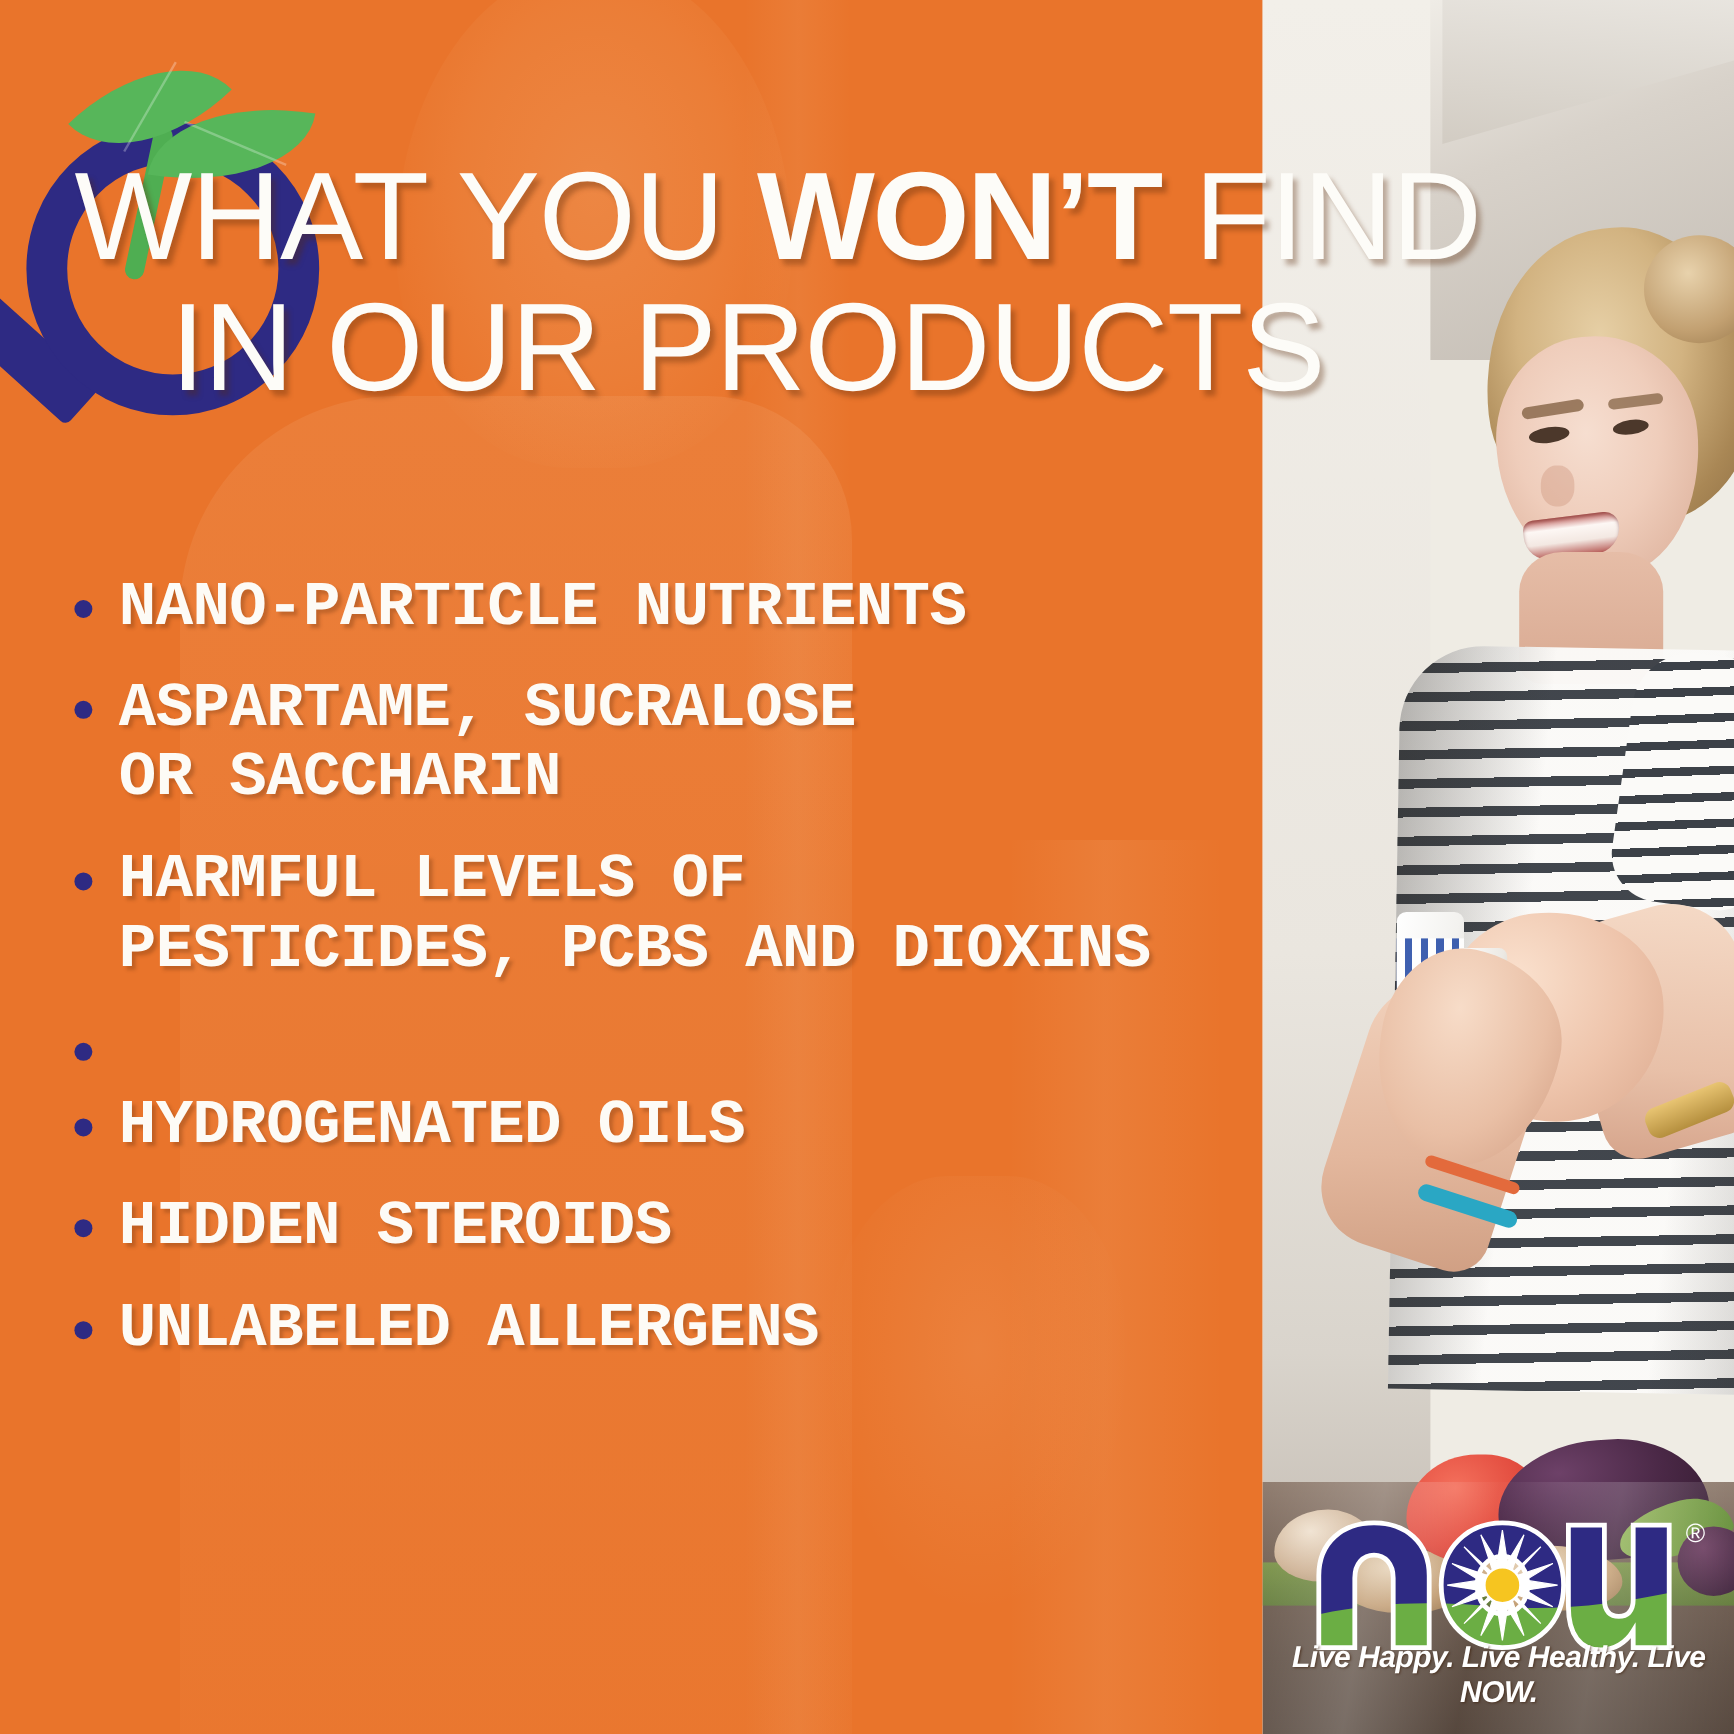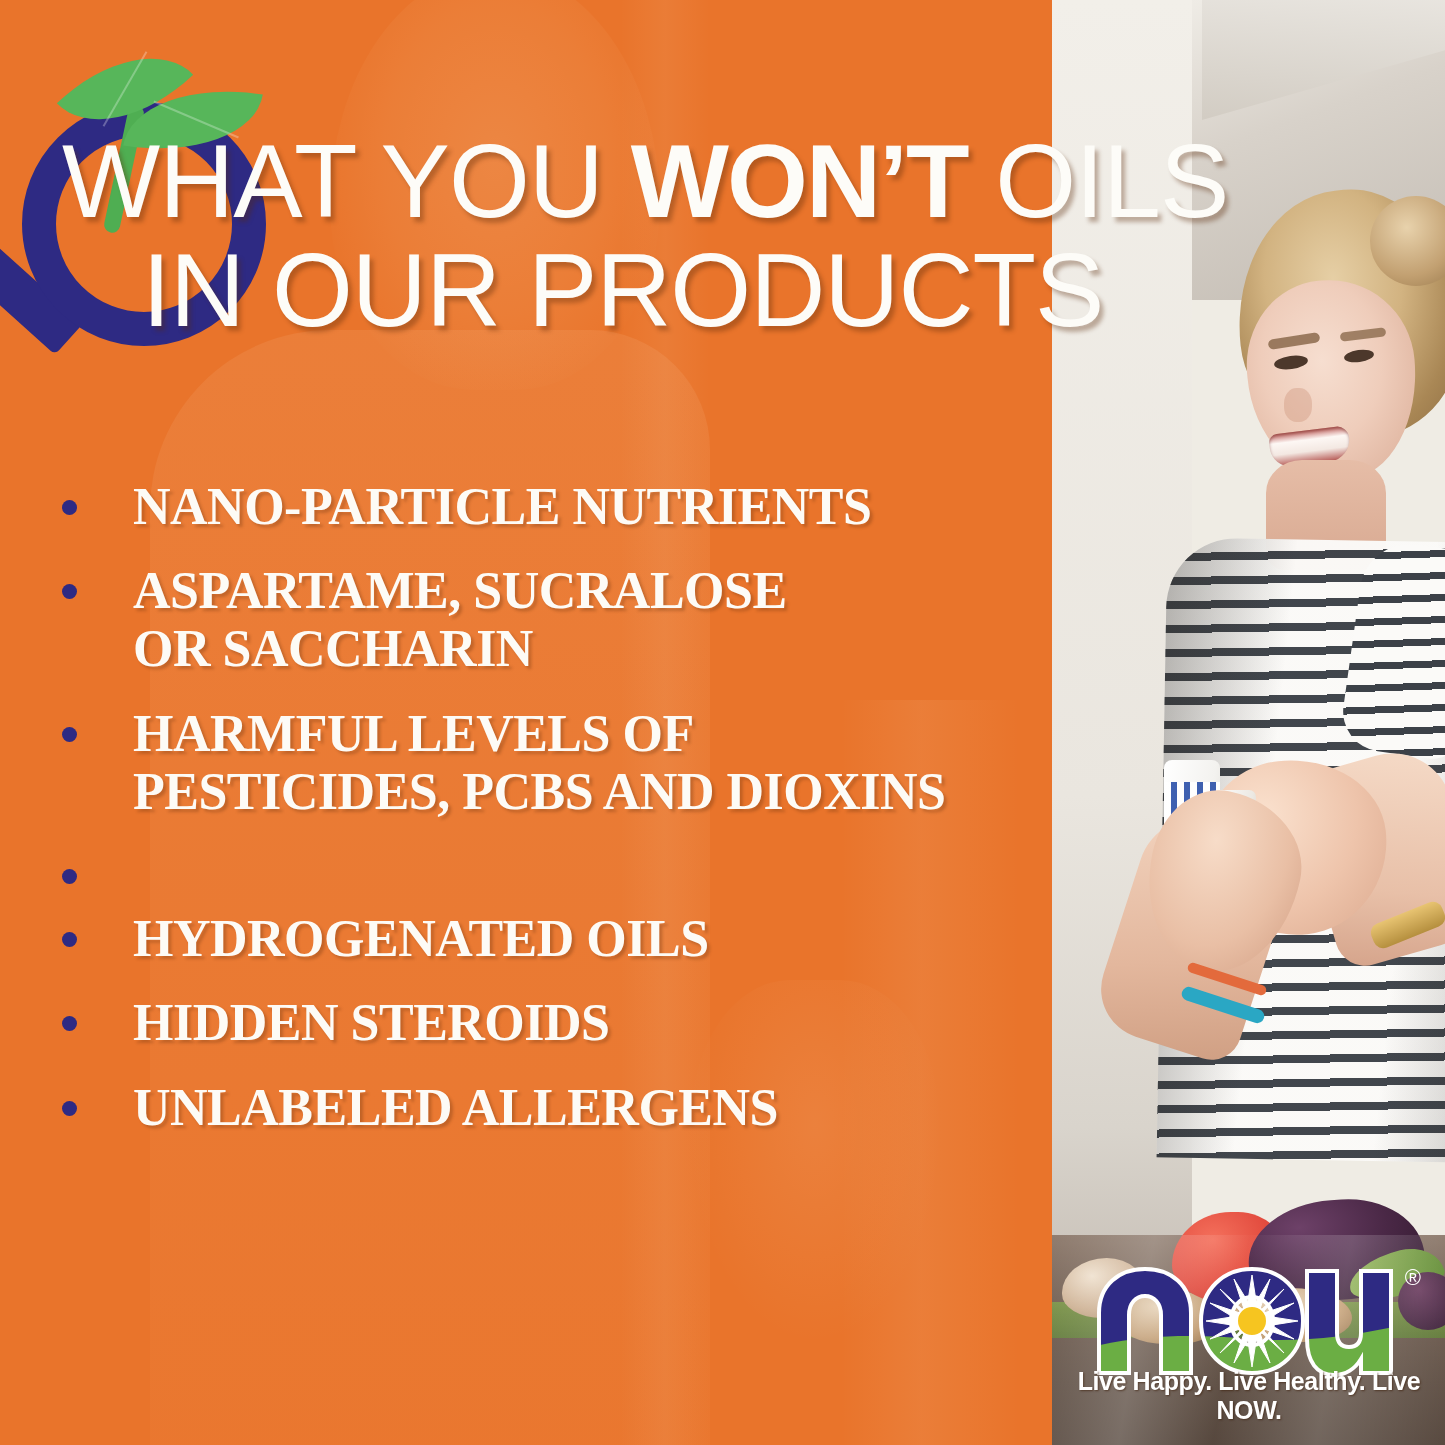--- a/index.html
+++ b/index.html
@@ -420,28 +420,27 @@
     flex: 0 0 auto;
     width: 15px;
     height: 15px;
     border-radius: 50%;
     background: #2e2a83;
     margin-top: 22px;
     margin-right: 22px;
   }
   .bullet-text {
     color: #fdfbf6;
-    font-family: Liberation Serif, serif;
+    font-family: Liberation Mono, monospace;
     font-size: 52px;
     line-height: 1.12;
     font-weight: 700;
     letter-spacing: -0.5px;
     text-shadow: 3px 3px 3px rgba(100,45,12,.3);
     white-space: pre-line;
-    margin-left: 34px;
   }
 
   
   .now-logo {
     position: absolute;
     right: 16px;
     bottom: 12px;
     width: 360px;
     height: 176px;
     z-index: 7;
@@ -451,20 +450,21 @@
     position: absolute;
     left: 0; bottom: 8px;
     width: 360px;
     text-align: center;
     color: #ffffff;
     font-family: "Liberation Sans", sans-serif;
     font-size: 25px;
     font-weight: 700;
     letter-spacing: -0.4px;
     text-shadow: 1px 1px 2px rgba(60,30,10,.6);
+    font-style: italic;
   }
   .now-reg {
     position: absolute;
     right: 8px; top: 8px;
     color: #ffffff;
     font-size: 22px;
     font-family: "Liberation Sans", sans-serif;
   }
 </style>
 </head>
@@ -530,21 +530,21 @@
     <div class="leaf-left">
       <div class="leaf-vein-l"></div>
     </div>
     <div class="leaf-right">
       <div class="leaf-vein-r"></div>
     </div>
   </div>
 
   <div class="headline">
     <span class="l1">
-      <span>WHAT YOU </span><b>WON’T</b><span> OILS</span>
+      <span>WHAT YOU </span><b>WON’T</b><span> FIND</span>
     </span>
     <span class="l2">IN OUR PRODUCTS</span>
   </div>
 
   <div class="bullet-list">
 
     <div class="bullet-row">
       <span class="bullet-dot"></span>
       <span class="bullet-text">NANO-PARTICLE NUTRIENTS</span>
     </div>

